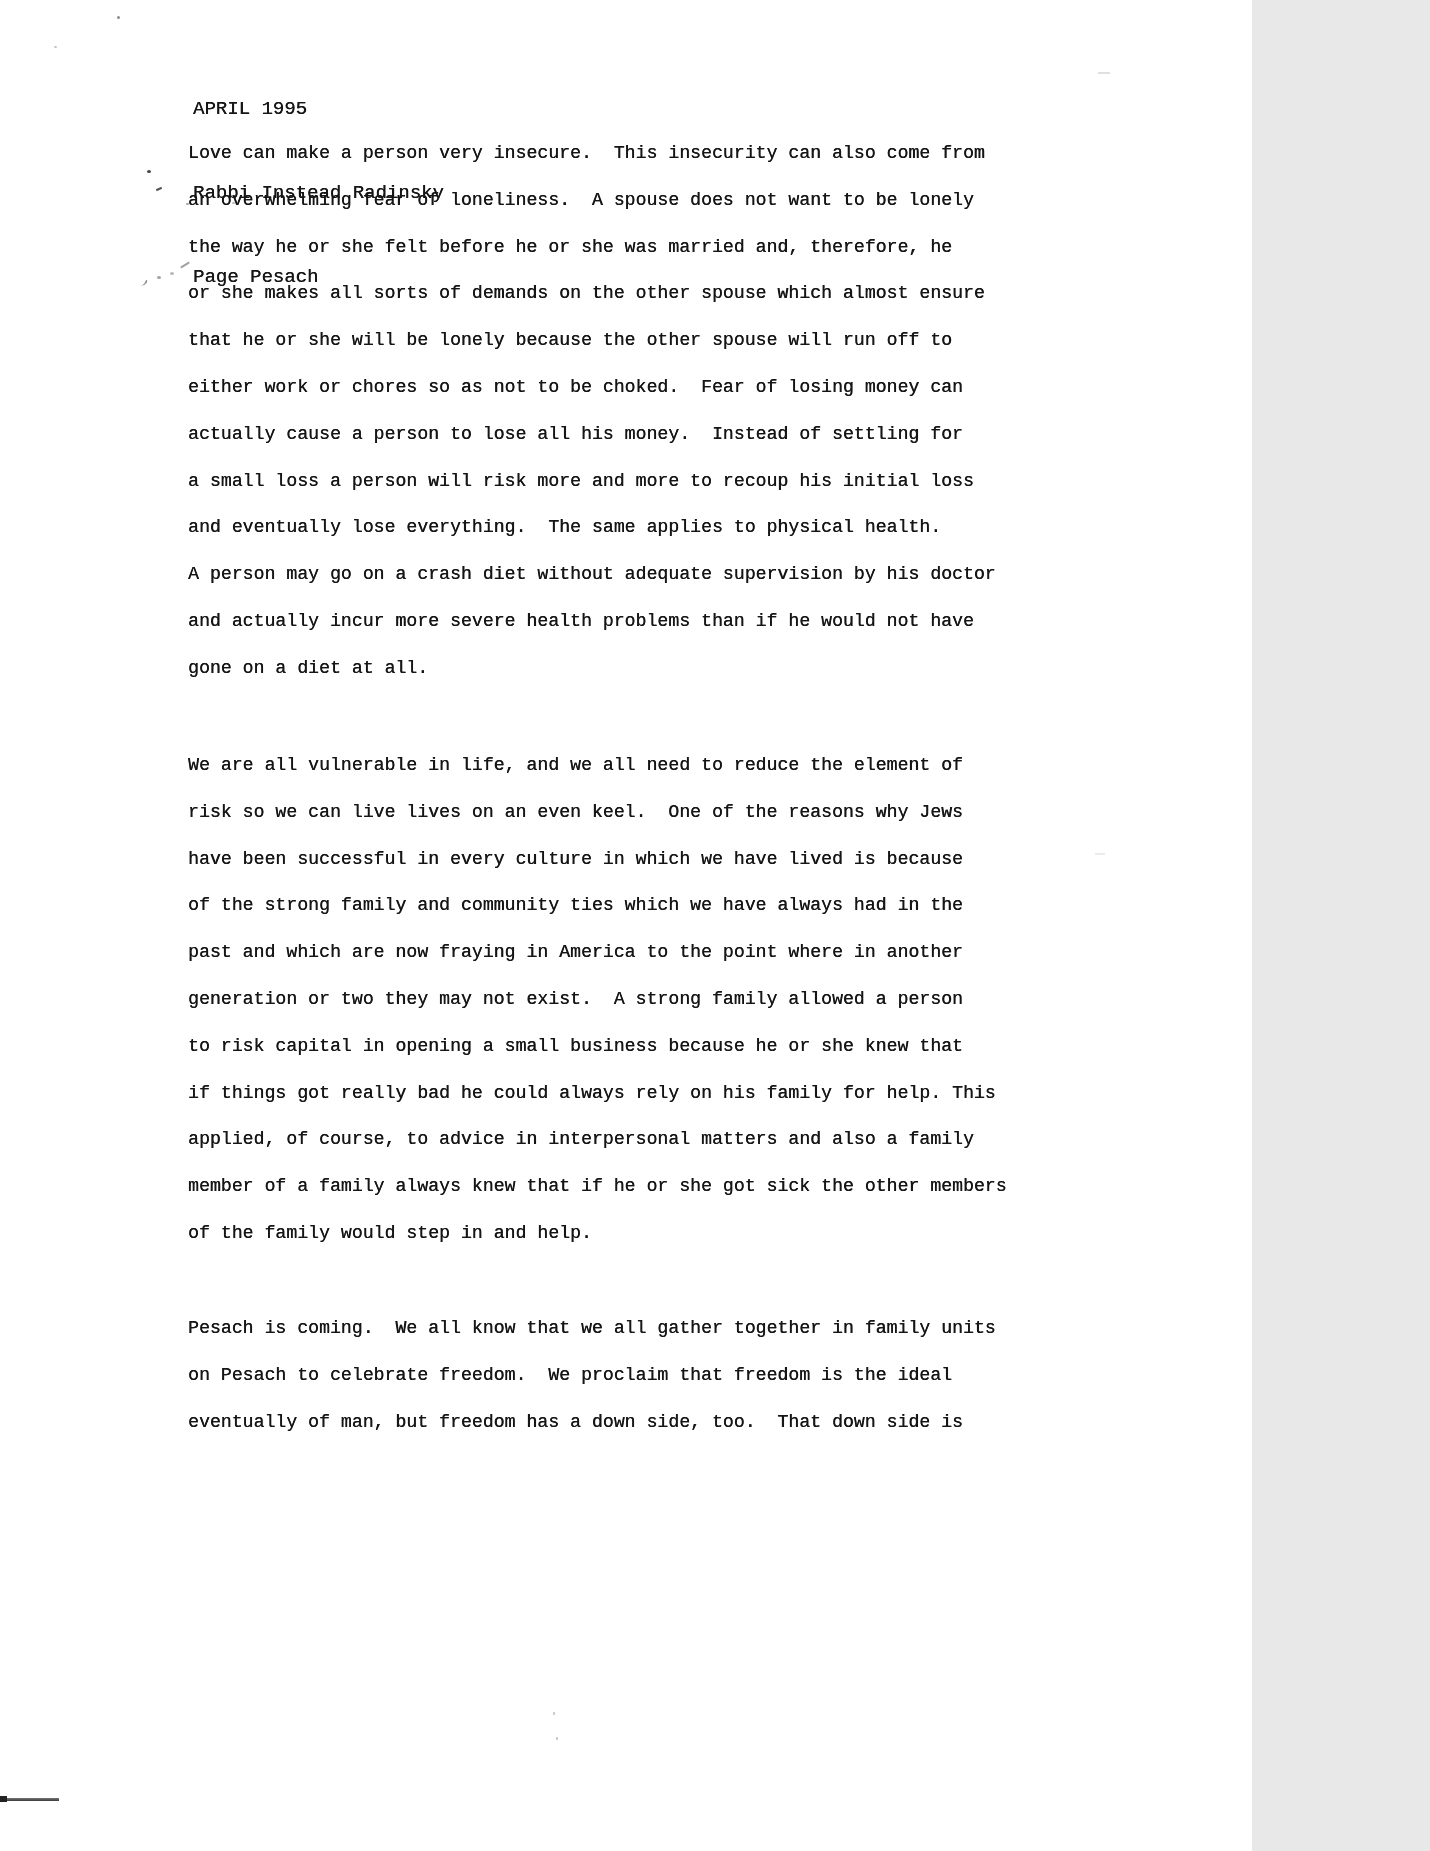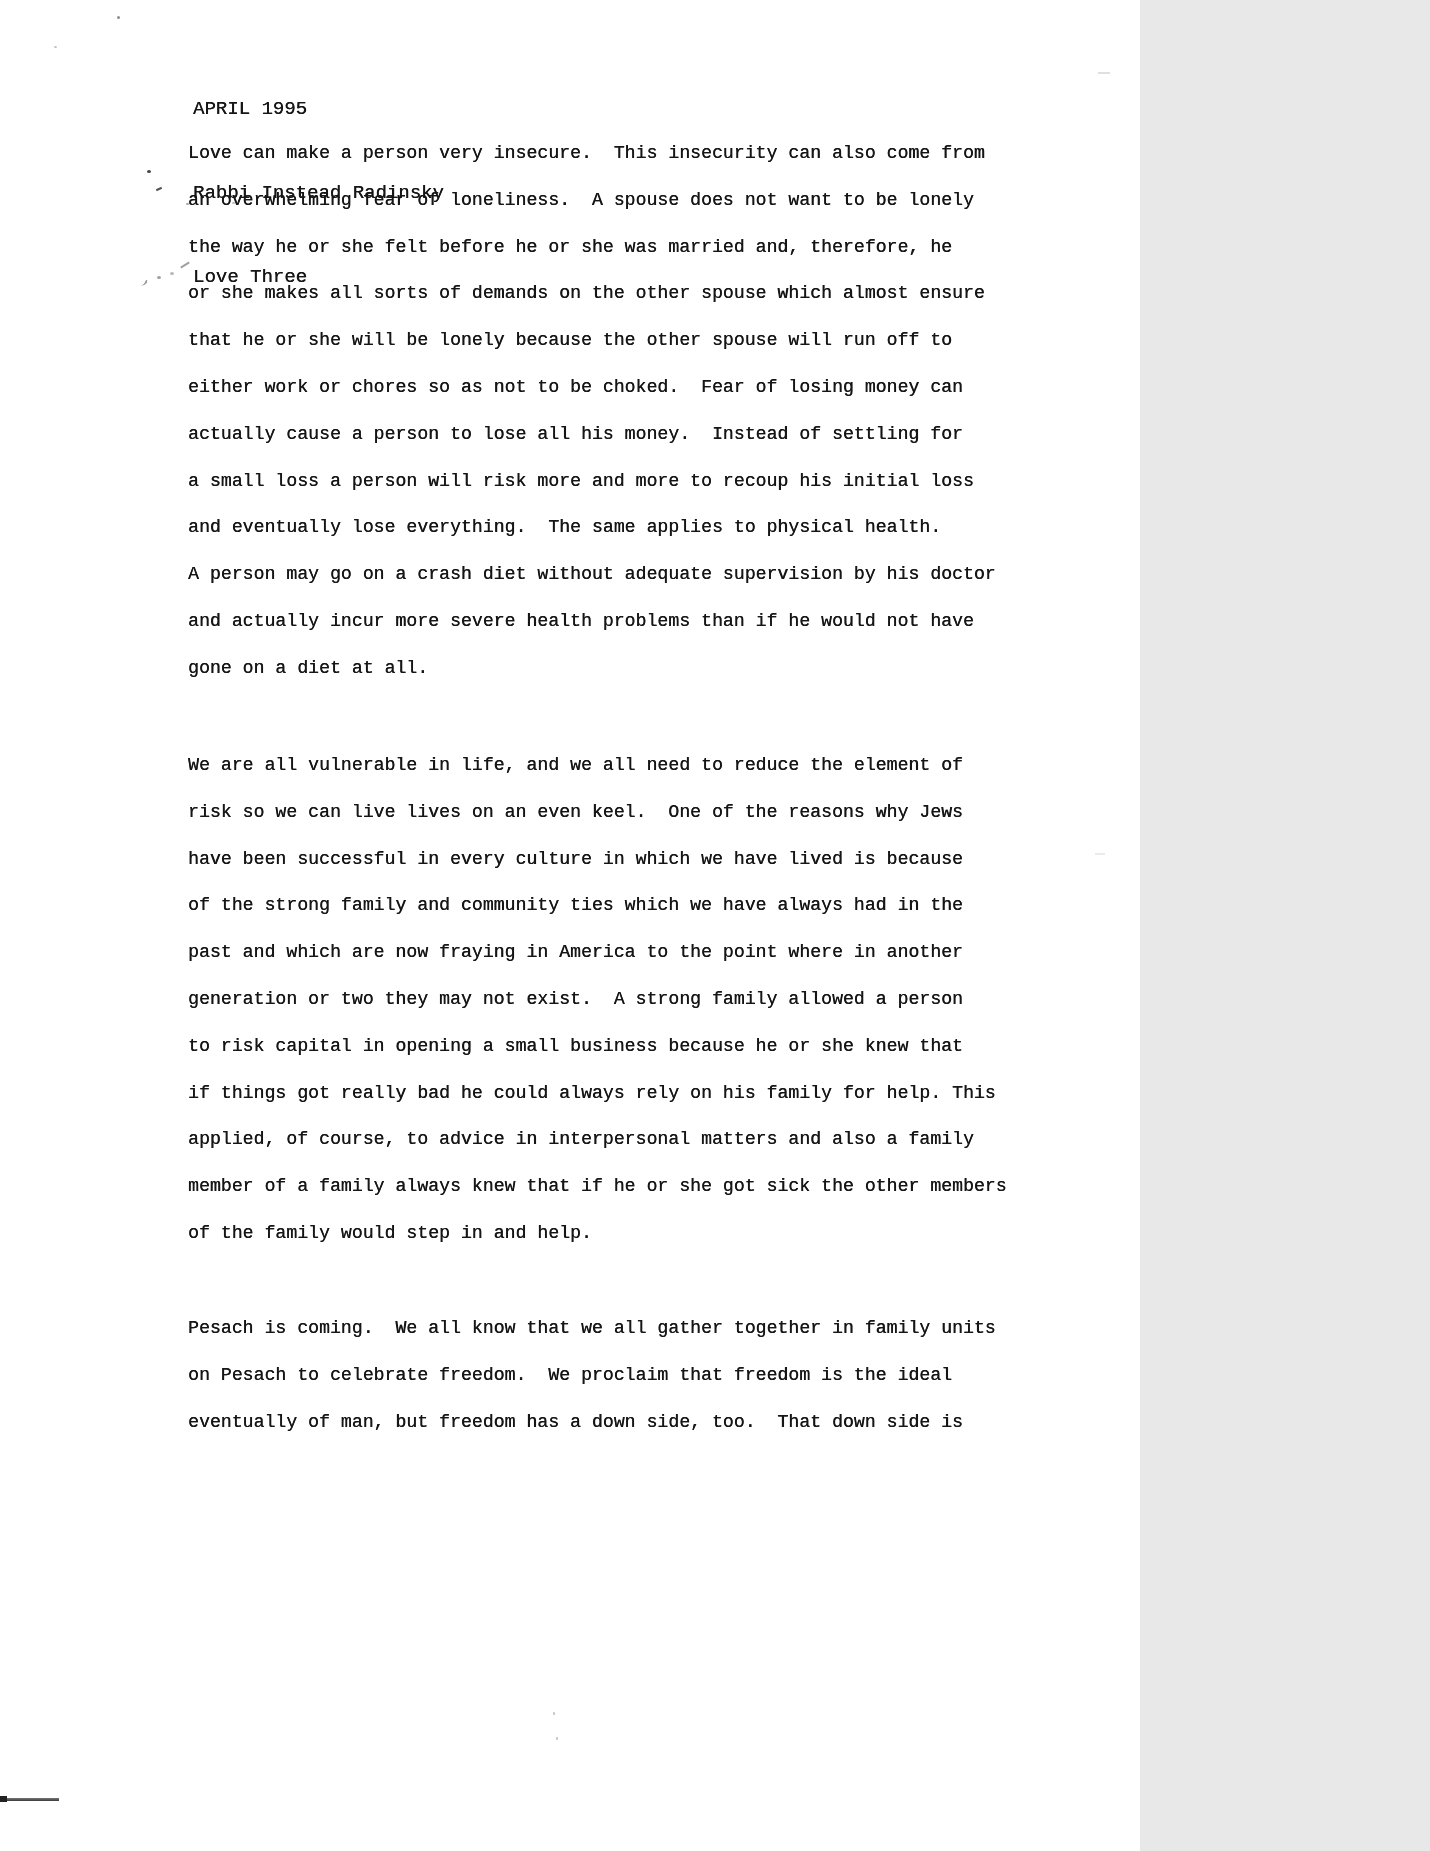--- a/index.html
+++ b/index.html
@@ -2,21 +2,21 @@
 <html><head>
 <meta charset="utf-8">
 <style>
   html, body {
     margin: 0;
     padding: 0;
     background: #e8e8e8;
   }
   .page {
     position: relative;
-    width: 1140px;
+    width: 1252px;
     height: 1851px;
     background: #ffffff;
     overflow: hidden;
     font-family: "Liberation Mono", "DejaVu Sans Mono", monospace;
     color: #161616;
   }
   .header {
     position: absolute;
     left: 193px;
     top: 39px;
@@ -59,21 +59,21 @@
   #edge-line-cap  { left: 0; top: 1796px; width: 7px; height: 6px; background:#222; }
 </style>
 </head>
 <body>
 
 <div class="page">
 
   <div class="header">
     <div>APRIL 1995</div>
     <div>Rabbi Instead Radinsky</div>
-    <div>Love Three</div>
+    <div>Page Pesach</div>
   </div>
 
   <div class="para" id="para-2">We are all vulnerable in life, and we all need to reduce the element of
 risk so we can live lives on an even keel.  One of the reasons why Jews
 have been successful in every culture in which we have lived is because
 of the strong family and community ties which we have always had in the
 past and which are now fraying in America to the point where in another
 generation or two they may not exist.  A strong family allowed a person
 to risk capital in opening a small business because he or she knew that
 if things got really bad he could always rely on his family for help. This

